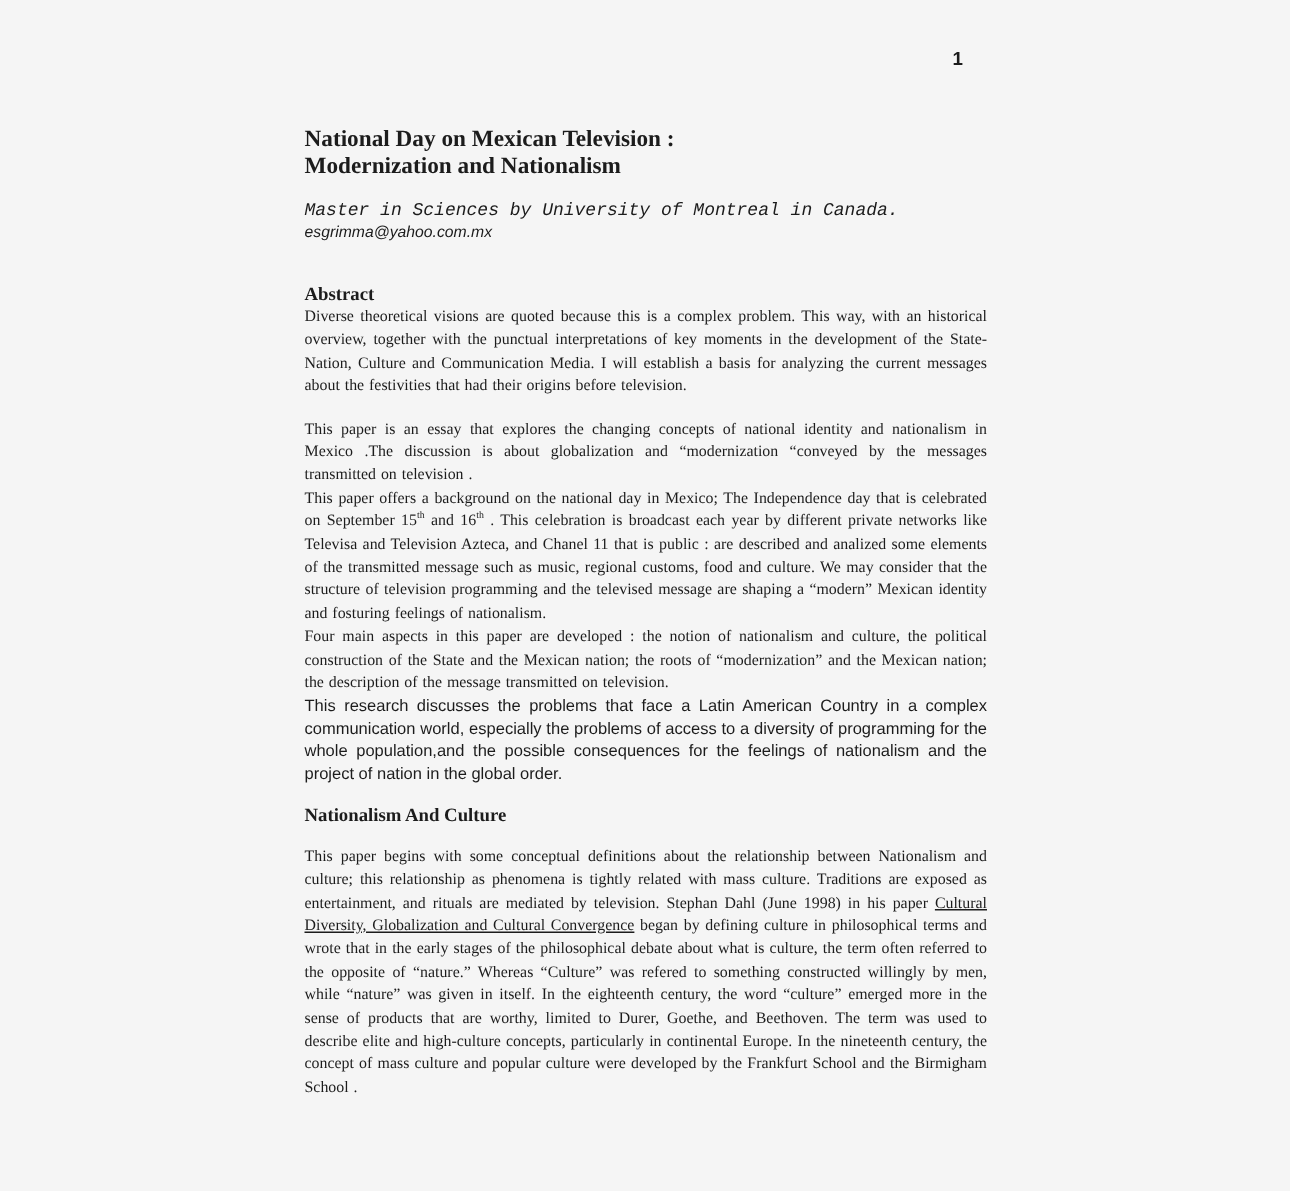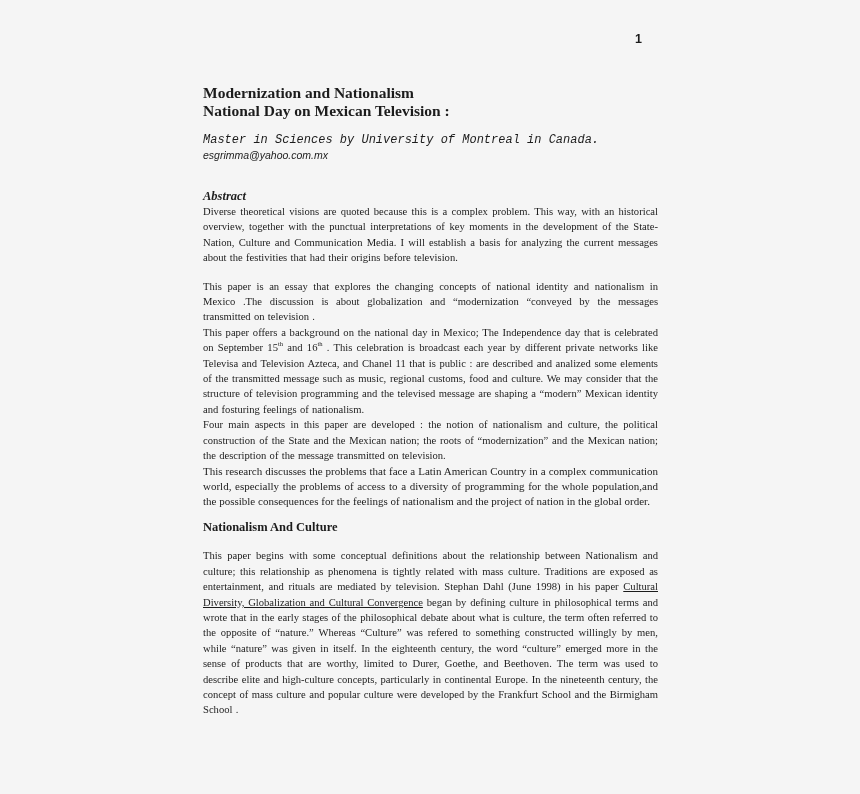--- a/index.html
+++ b/index.html
@@ -58,32 +58,32 @@
     font-size: 10.5px;
     line-height: 14px;
   }
   .section-heading {
     font-family: "Liberation Serif", serif;
     font-weight: bold;
     font-size: 12.5px;
     line-height: 15px;
     margin: 0;
   }
-  .abstract-heading { margin-top: 27px; font-style: italic; }
+  .abstract-heading { margin-top: 27px; }
   .culture-heading { margin-top: 11px; }
   p.body-serif {
     font-family: "Liberation Serif", serif;
     font-size: 10.6px;
     line-height: 15.4px;
     text-align: justify;
     margin: 0;
     word-spacing: 0.06em;
   }
   p.body-sans {
-    font-family: Liberation Serif, serif;
+    font-family: Liberation Sans, sans-serif;
     font-size: 11px;
     line-height: 15.3px;
     text-align: justify;
     margin: 0;
   }
   p.first-after-heading { margin-top: 13px; }
   .underline { text-decoration: underline; }
   sup {
     font-size: 0.62em;
     line-height: 0;
@@ -93,22 +93,22 @@
 </head>
 <body>
 
 <div class="page">
 
   <div class="page-number">1</div>
 
   <div class="content">
 
     <h1 class="title">
+        <span class="title-line">National Day on Mexican Television :</span>
         <span class="title-line">Modernization and Nationalism</span>
-        <span class="title-line">National Day on Mexican Television :</span>
       </h1>
 
     <div class="author-block">
       <div class="author-degree-serif">Master in Sciences by University of Montreal in Canada.</div>
       <div class="author-email">esgrimma@yahoo.com.mx</div>
     </div>
 
     <h2 class="section-heading abstract-heading">Abstract</h2>
 
     <p class="body-serif">Diverse theoretical visions are quoted because this is a complex problem. This way, with an historical overview,  together with the punctual interpretations of key moments in the development of the State-Nation, Culture and Communication Media. I will establish a basis for analyzing  the current messages about the festivities that had their origins before television.</p>

